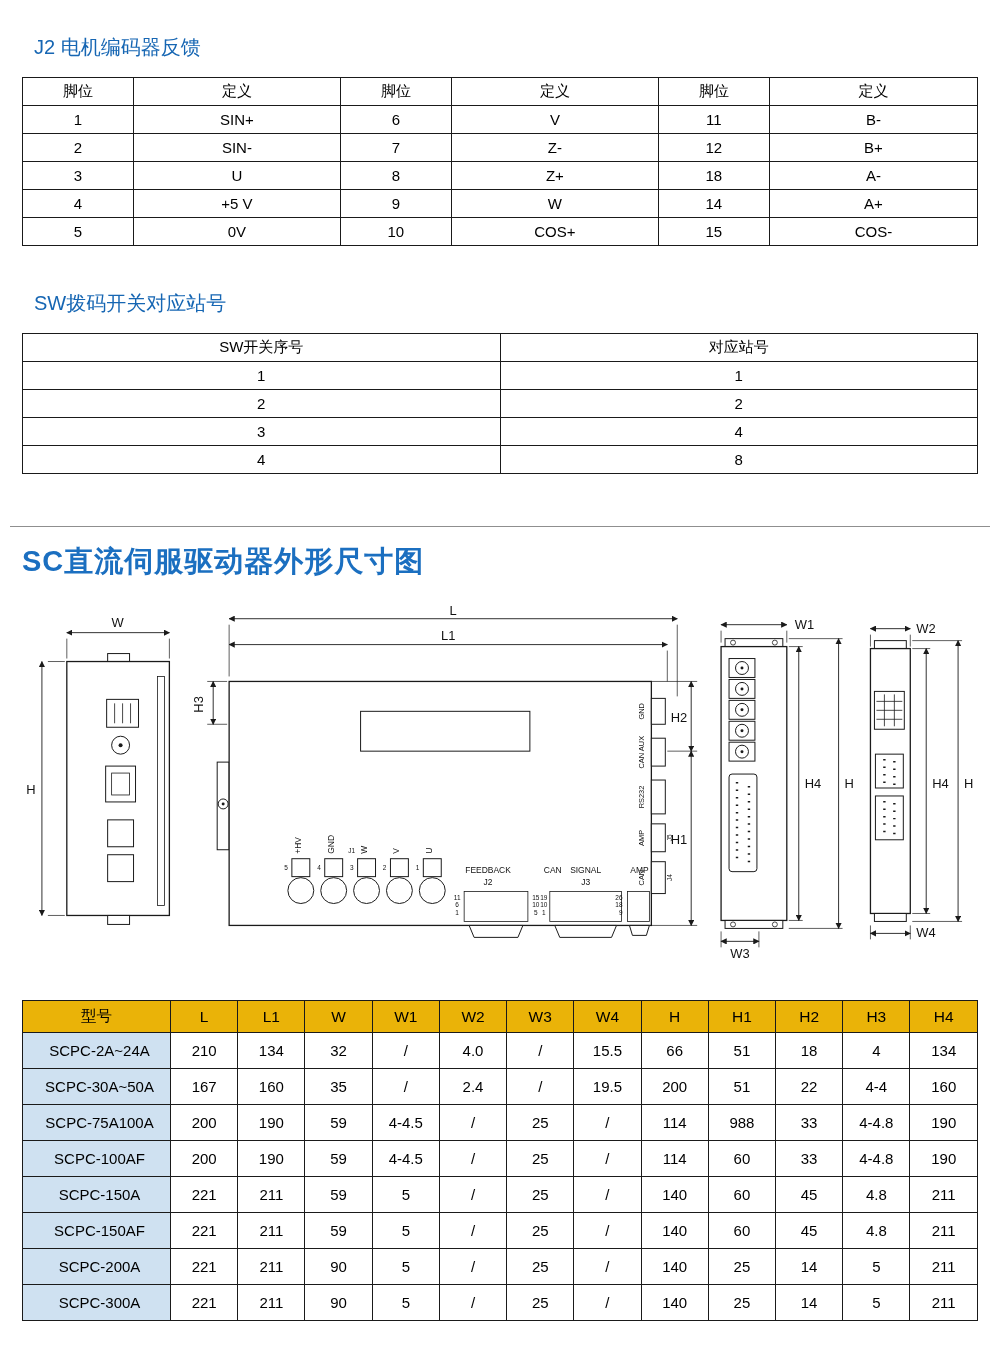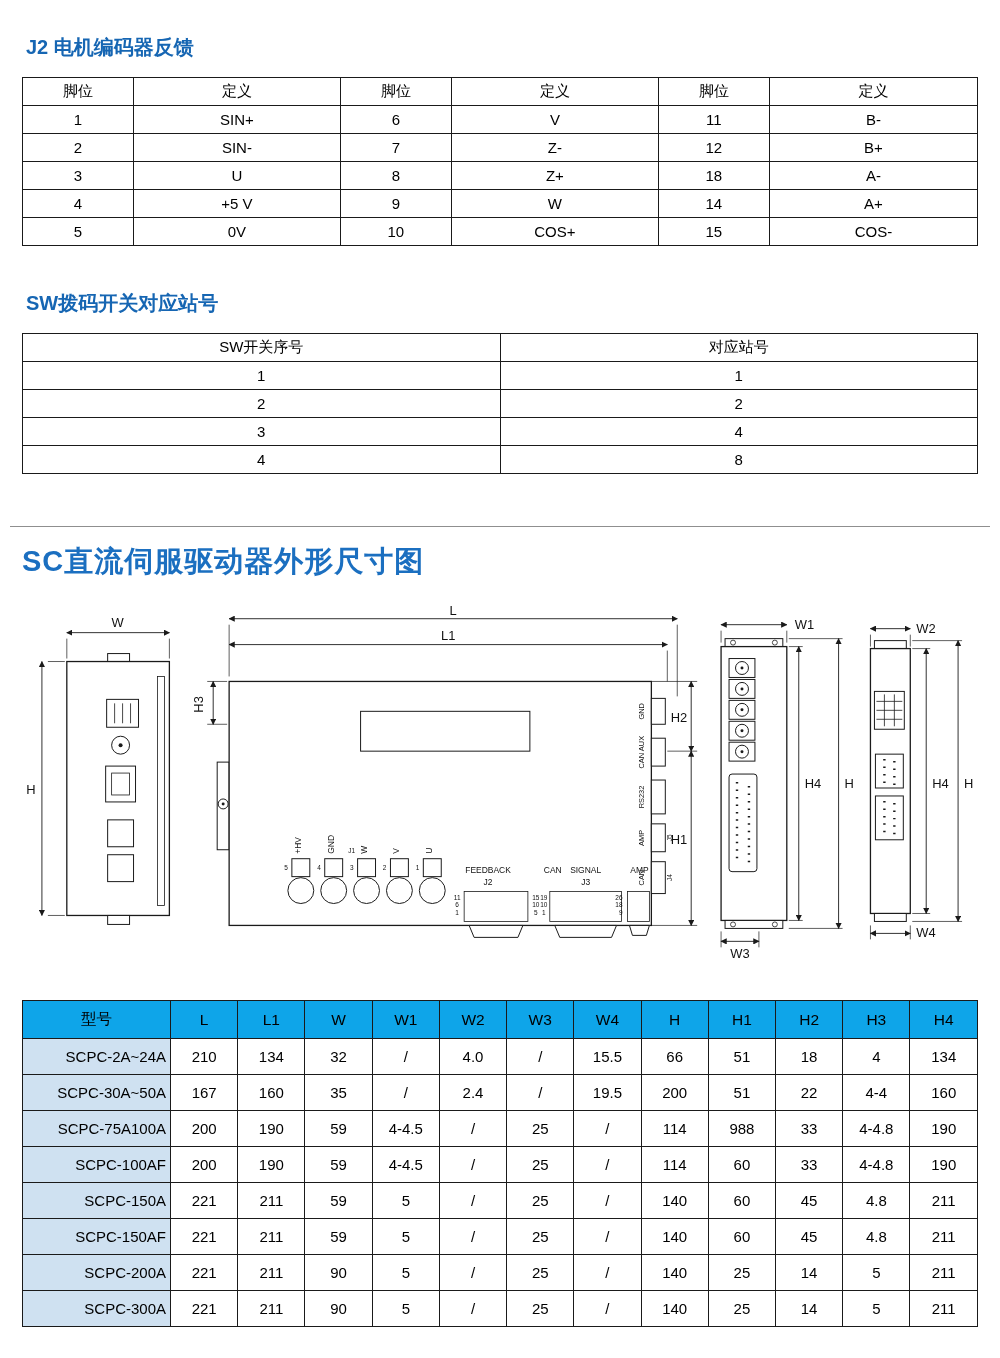--- a/index.html
+++ b/index.html
@@ -4,39 +4,39 @@
 <style>
   * { margin:0; padding:0; box-sizing:border-box; }
   html,body { background:#fff; }
   body {
     width:1000px; height:1358px;
     font-family:"Liberation Sans", sans-serif;
     color:#000;
   }
   .page { padding:20px 22px 0 22px; }
   .sec-title {
-    color:#1666b3; font-size:20px; font-weight:bold;
-    margin:14px 0 16px 4px;
+    color:#1666b3; font-size:20px; font-weight:normal;
+    margin:14px 0 16px 12px;
   }
   .sec-title.second { margin-top:44px; }
   .big-title {
     color:#1b6fc0; font-size:29px; font-weight:bold;
     margin:15px 0 0 0; letter-spacing:1px;
   }
   table.tbl { border-collapse:collapse; width:100%; table-layout:fixed; }
   .tbl th, .tbl td {
     border:1px solid #1a1a1a; text-align:center;
     font-size:15px; font-weight:normal; height:28px; padding:2px 4px;
   }
   .divider { border:none; border-top:1px solid #8f8f8f; margin:52px -12px 0 -12px; }
   .drawing-wrap { margin-top:22px; }
   .dim-table { margin-top:24px; }
-  .dim-table th { background:#0ea5e9; height:38px; font-size:15.5px; }
+  .dim-table th { background:#eab308; height:32px; font-size:15.5px; }
   .dim-table td { height:36px; }
-  .dim-table td:first-child { background:#cfe1f1; text-align:right; padding-left:10px; }
+  .dim-table td:first-child { background:#cfe1f1; text-align:center; padding-left:10px; }
   
   svg text { font-family:"Liberation Sans", sans-serif; fill:#111; }
   .dimtxt { font-size:13px; }
   .lbl { font-size:8.5px; }
   .lbl2 { font-size:7.5px; }
   .tiny { font-size:6.5px; }
   .outline { fill:#fff; stroke:#1a1a1a; stroke-width:1.3; }
   .part { fill:#fff; stroke:#1a1a1a; stroke-width:1; }
   .thin { fill:none; stroke:#1a1a1a; stroke-width:0.8; }
   .dimline { stroke:#1a1a1a; stroke-width:0.9; fill:none; }

